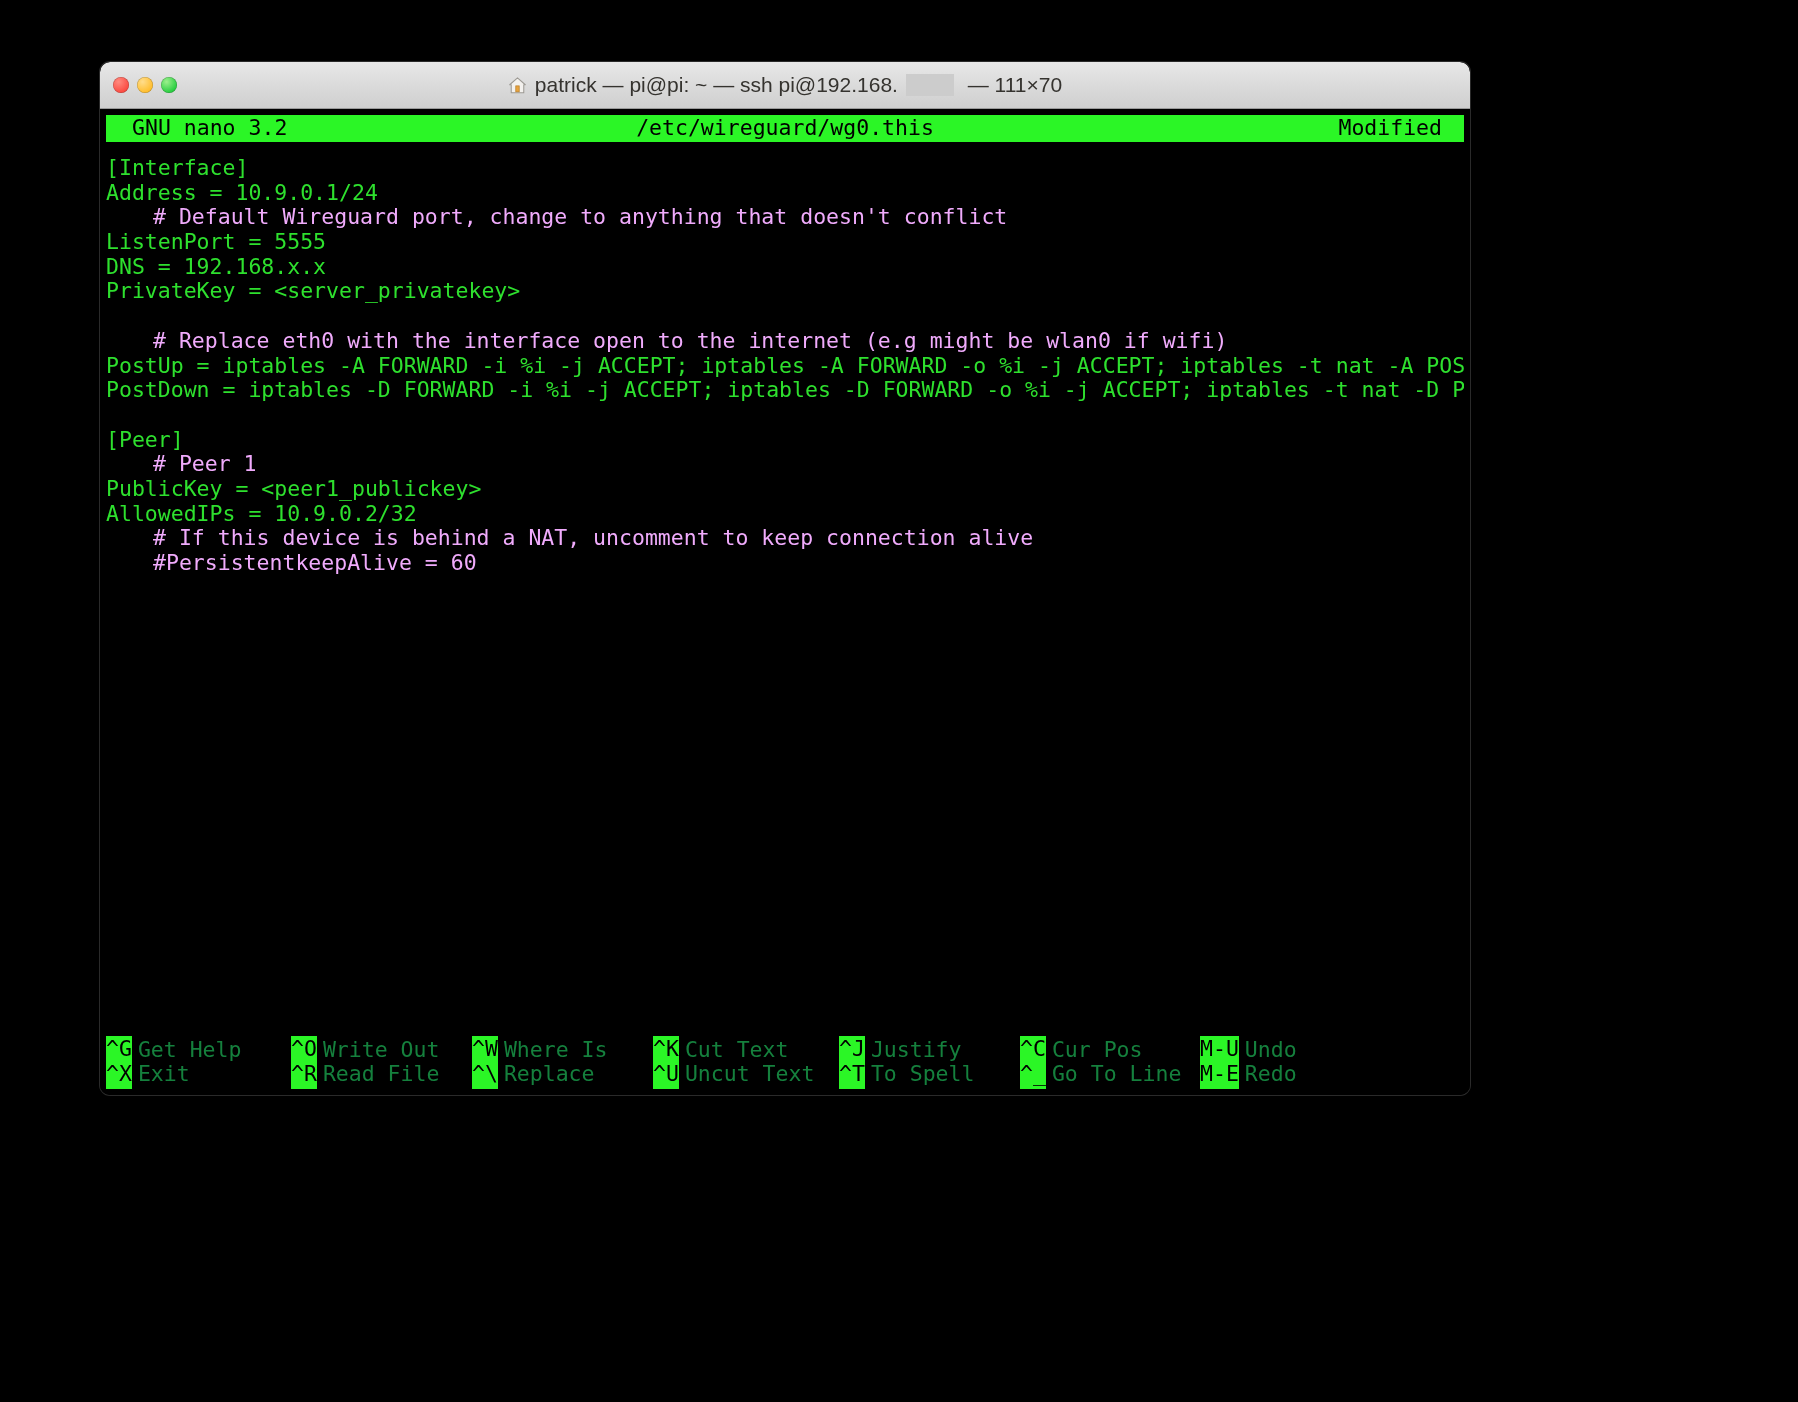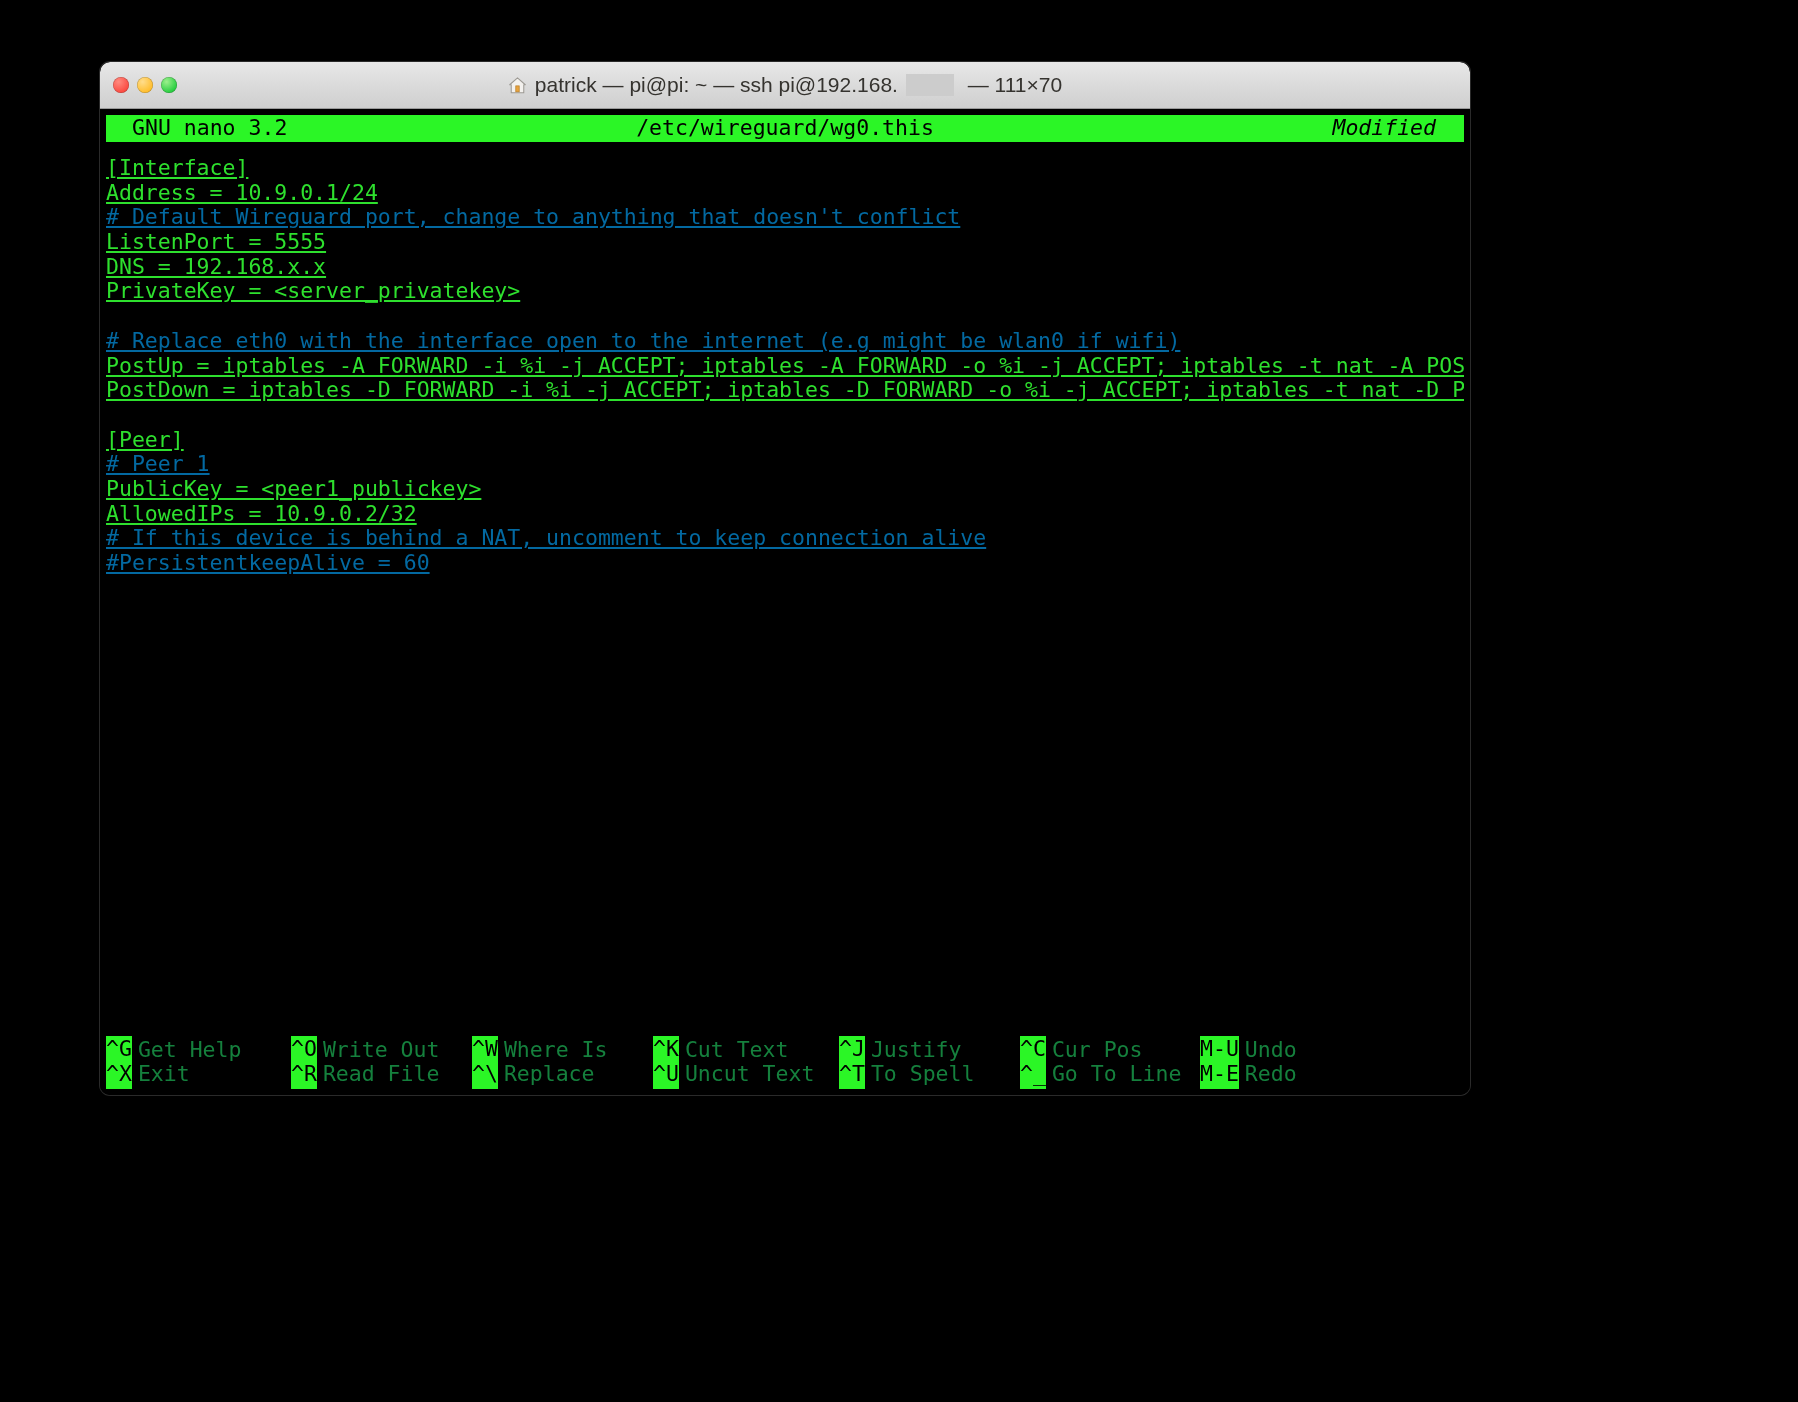--- a/index.html
+++ b/index.html
@@ -110,38 +110,37 @@
     display: flex;
     align-items: center;
     position: relative;
   }
   #nano-header .hdr-version { position: absolute; left: 26px; }
   #nano-header .hdr-filename {
     position: absolute;
     left: 0; right: 0;
     text-align: center;
   }
-  #nano-header .hdr-state { position: absolute; right: 28px; font-style: italic; }
+  #nano-header .hdr-state { position: absolute; right: 22px; }
 
   #nano-body {
     position: absolute;
     left: 6px;
     top: 47px;
     right: 6px;
     bottom: 96px;
     color: #2ee02e;
     overflow: hidden;
   }
   #nano-body .line {
     height: 24.7px;
     white-space: pre;
-    text-decoration: underline;
   }
   .c-green   { color: #2ee02e; }
-  .c-comment { color: #0369a1; }
+  .c-comment { color: #f0abfc; margin-left: 47px; }
   .c-blank   { color: transparent; }
 
   
   #nano-shortcuts {
     position: absolute;
     left: 6px;
     right: 6px;
     bottom: 8px;
     display: flex;
     flex-direction: column;

